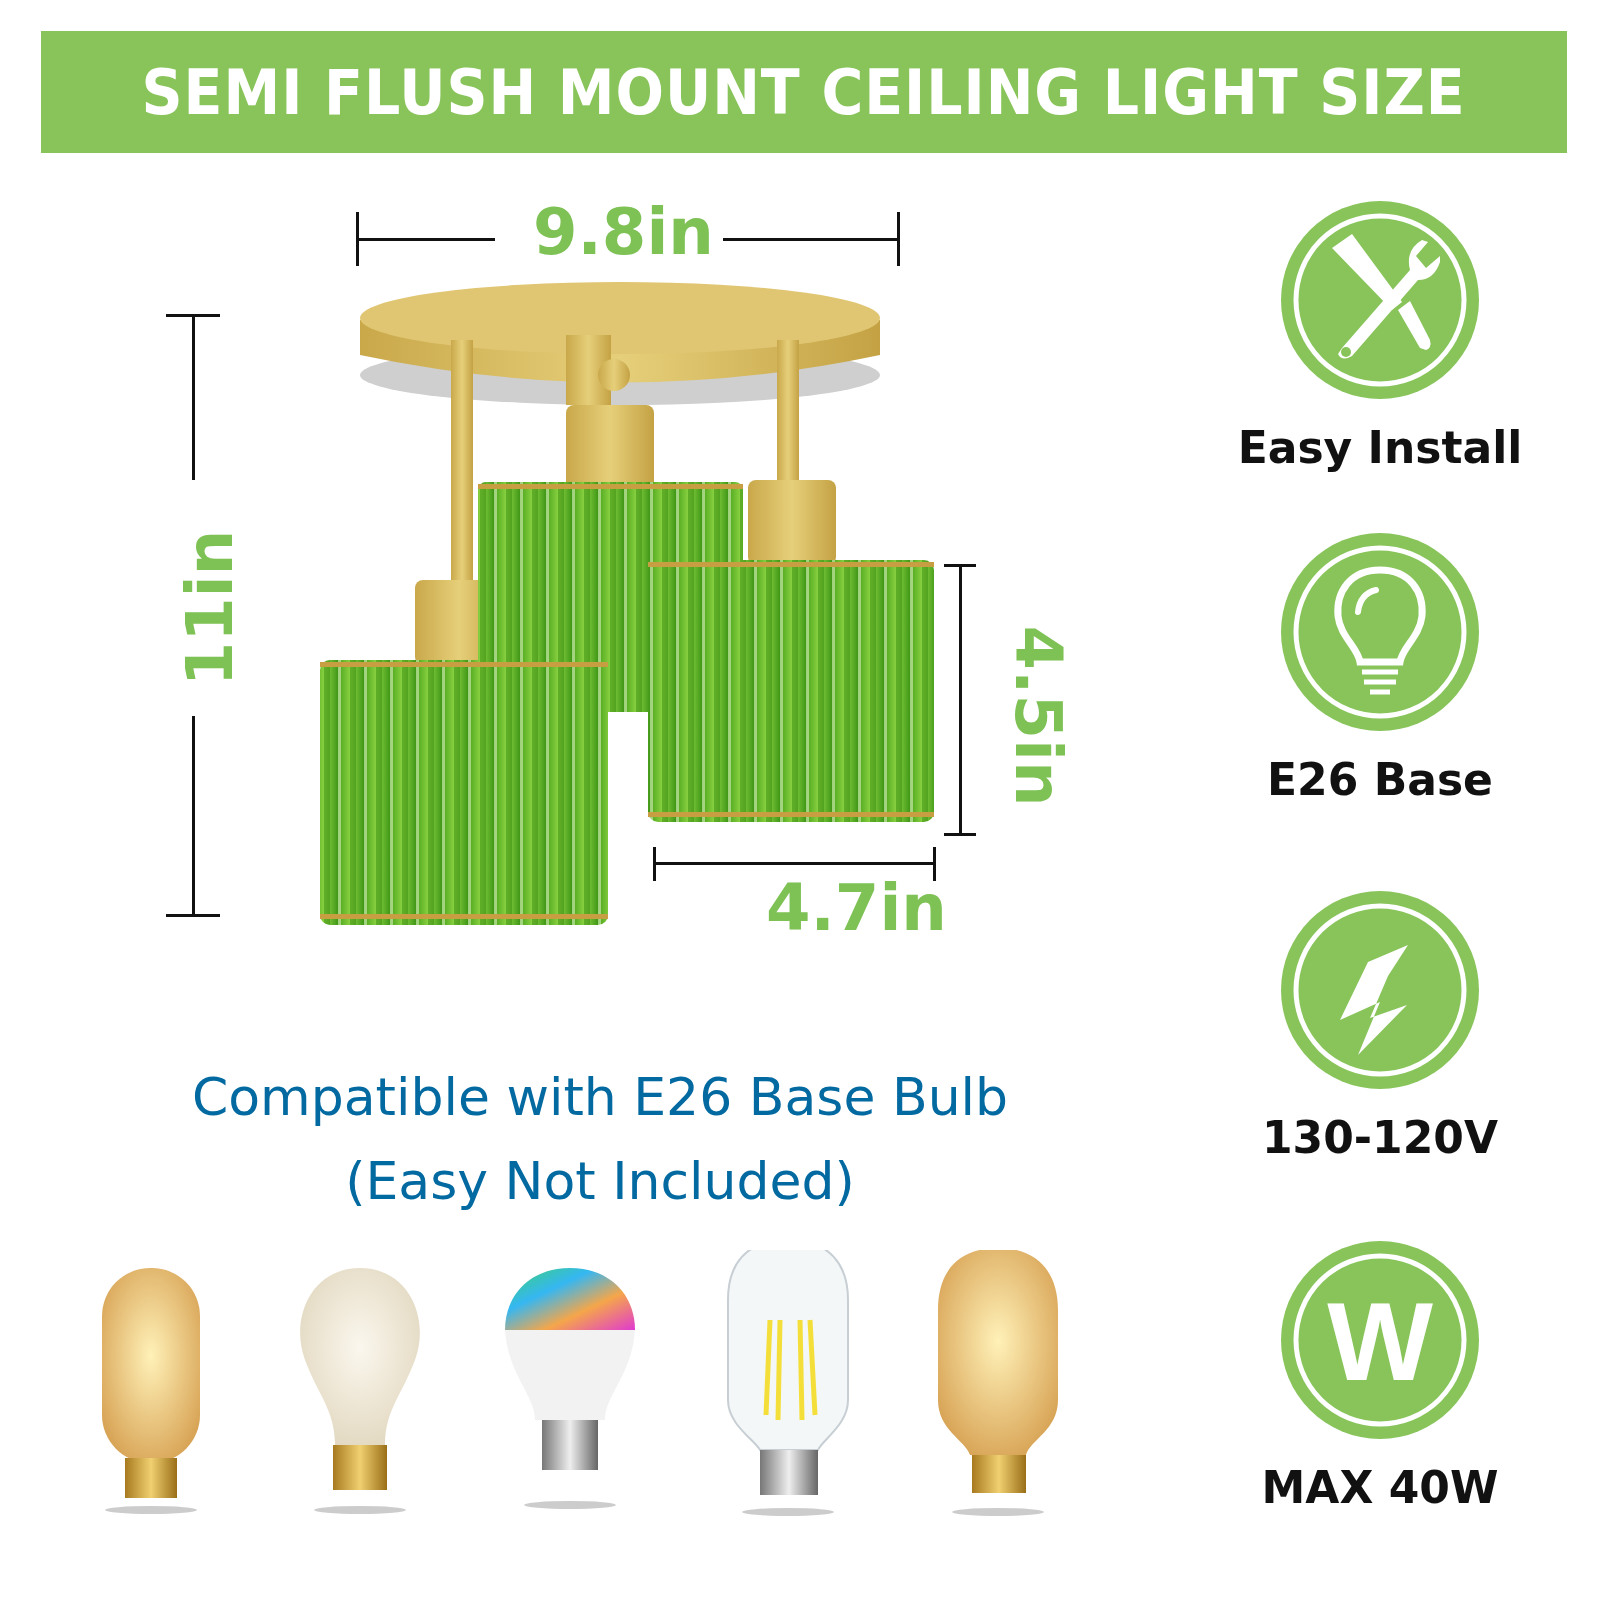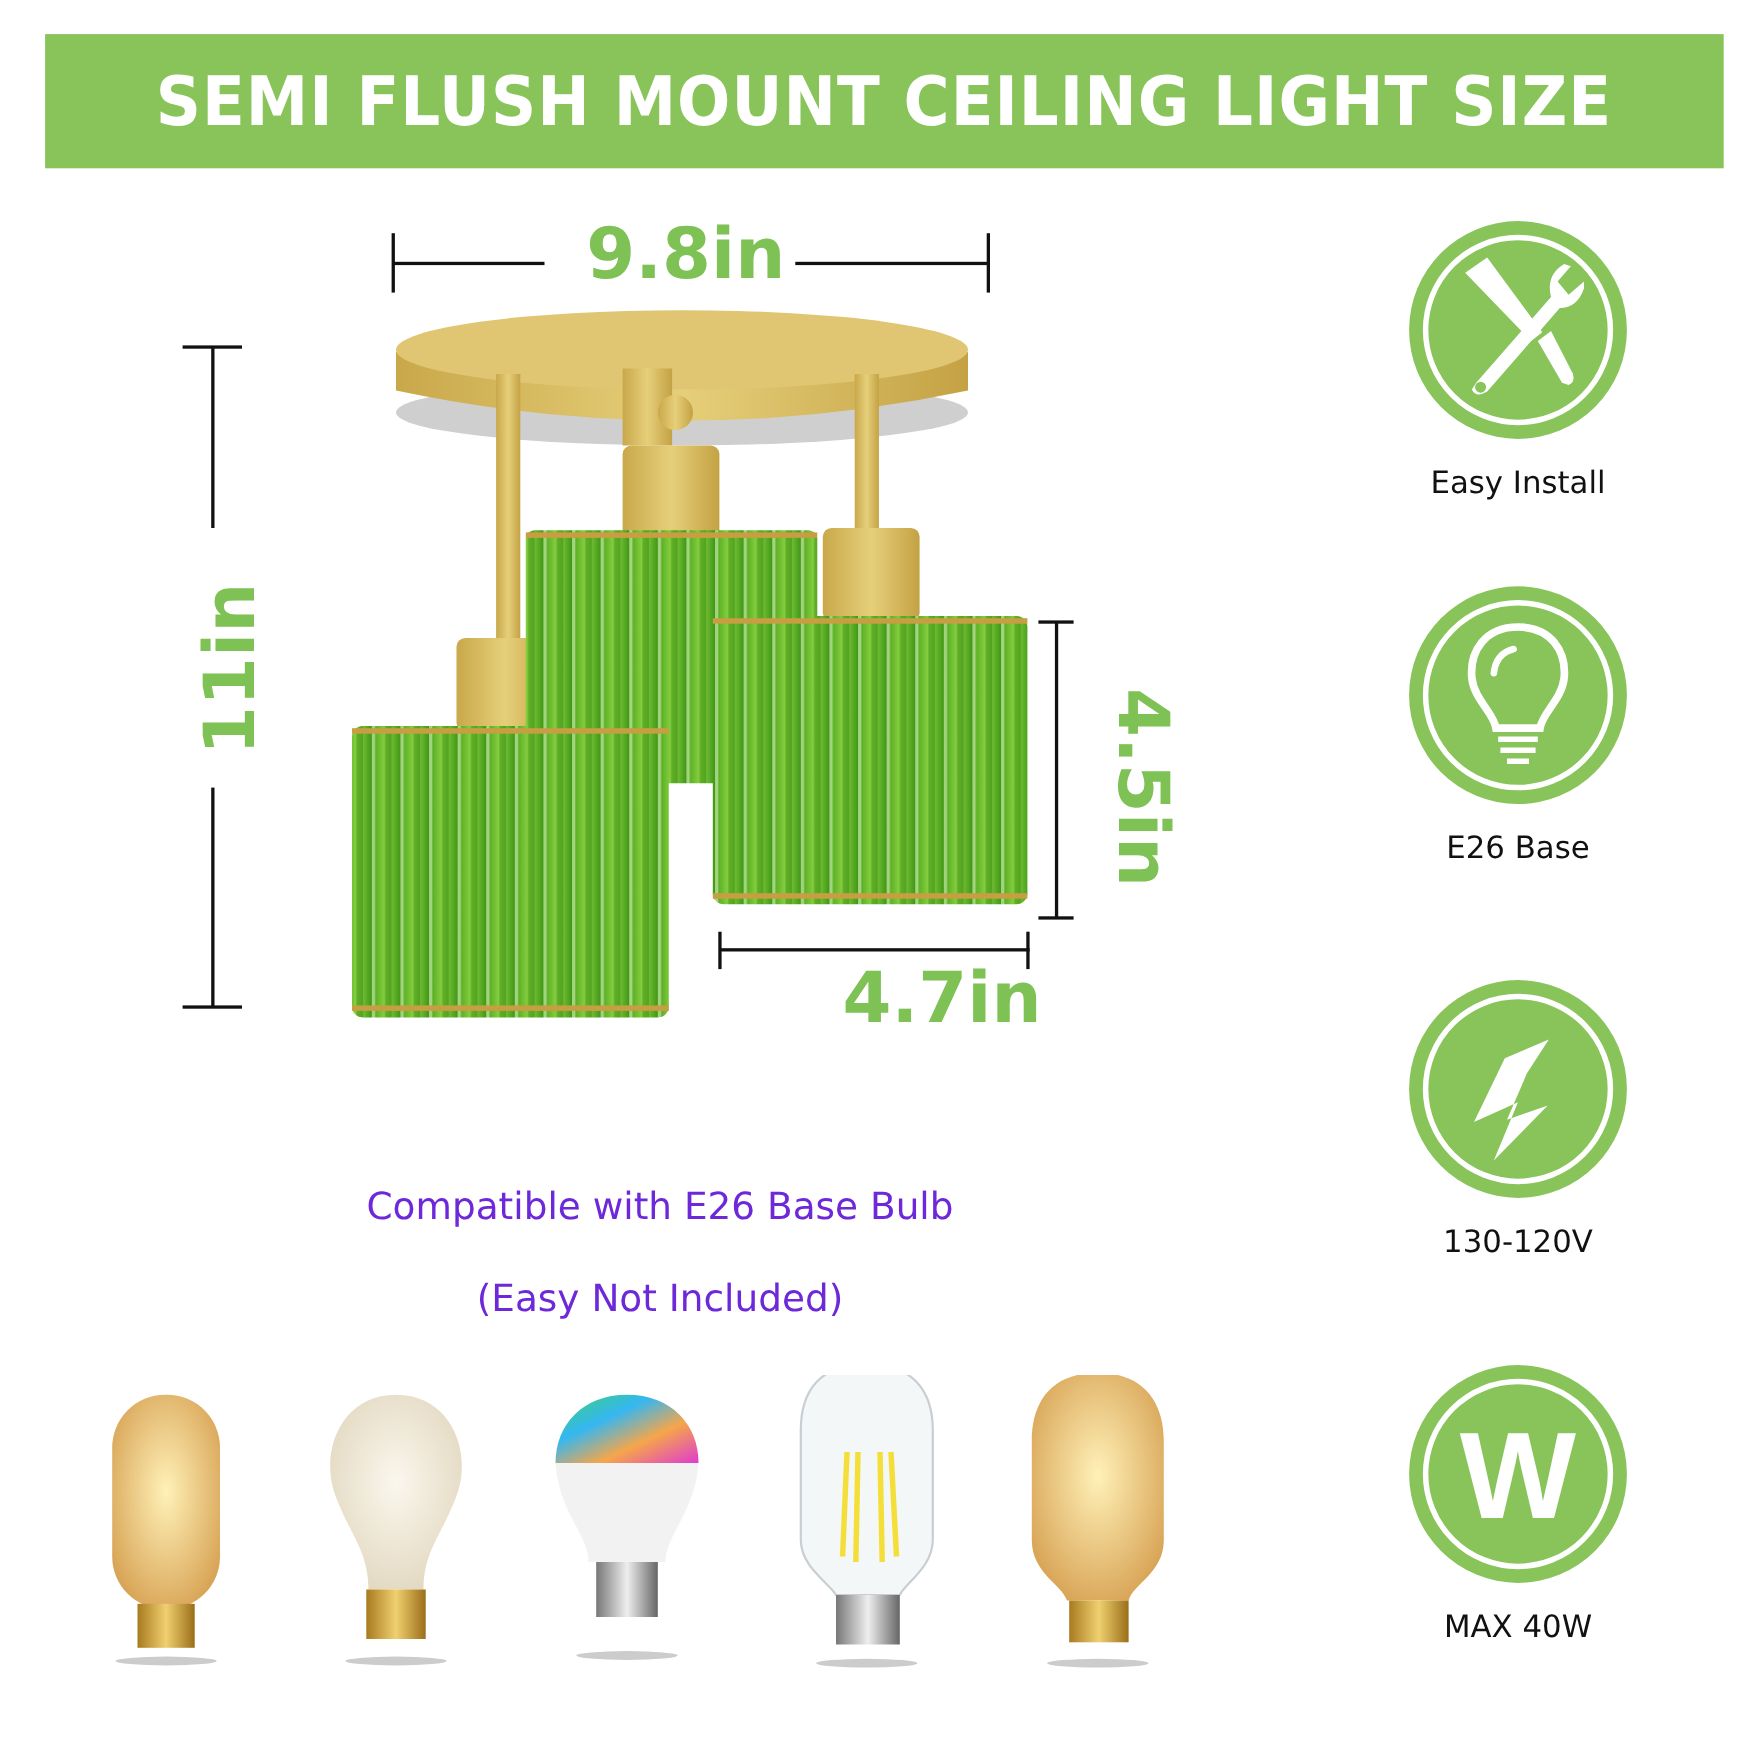--- a/index.html
+++ b/index.html
@@ -16,23 +16,23 @@
   }
 
   .dim-line { position: absolute; background: #111; }
   .dim-label { position: absolute; color: #7ec155; font-weight: bold; font-size: 64px; white-space: nowrap; line-height: 1; }
 
   .product { position: absolute; left: 320px; top: 270px; width: 640px; height: 700px; }
 
   .features { position: absolute; left: 1230px; top: 200px; width: 300px; }
   .feature { position: absolute; left: 0; width: 300px; text-align: center; }
   .feature .icon { width: 200px; height: 200px; margin: 0 auto; display: block; }
-  .feature .label { margin-top: 22px; font-size: 28px; font-weight: normal; color: #111; white-space: nowrap; }
-
-  .compat { position: absolute; left: 110px; top: 1055px; width: 980px; text-align: center; color: #6d28d9; font-size: 34px; line-height: 84px; }
+  .feature .label { margin-top: 22px; font-size: 44px; font-weight: bold; color: #111; white-space: nowrap; }
+
+  .compat { position: absolute; left: 110px; top: 1055px; width: 980px; text-align: center; color: #0369a1; font-size: 52px; line-height: 84px; }
 
   .bulbs { position: absolute; left: 90px; top: 1250px; width: 1020px; height: 320px; }
 </style>
 </head>
 <body>
 
 <div class="banner">
   <div class="banner-title">SEMI FLUSH MOUNT CEILING LIGHT SIZE</div>
 </div>
 

